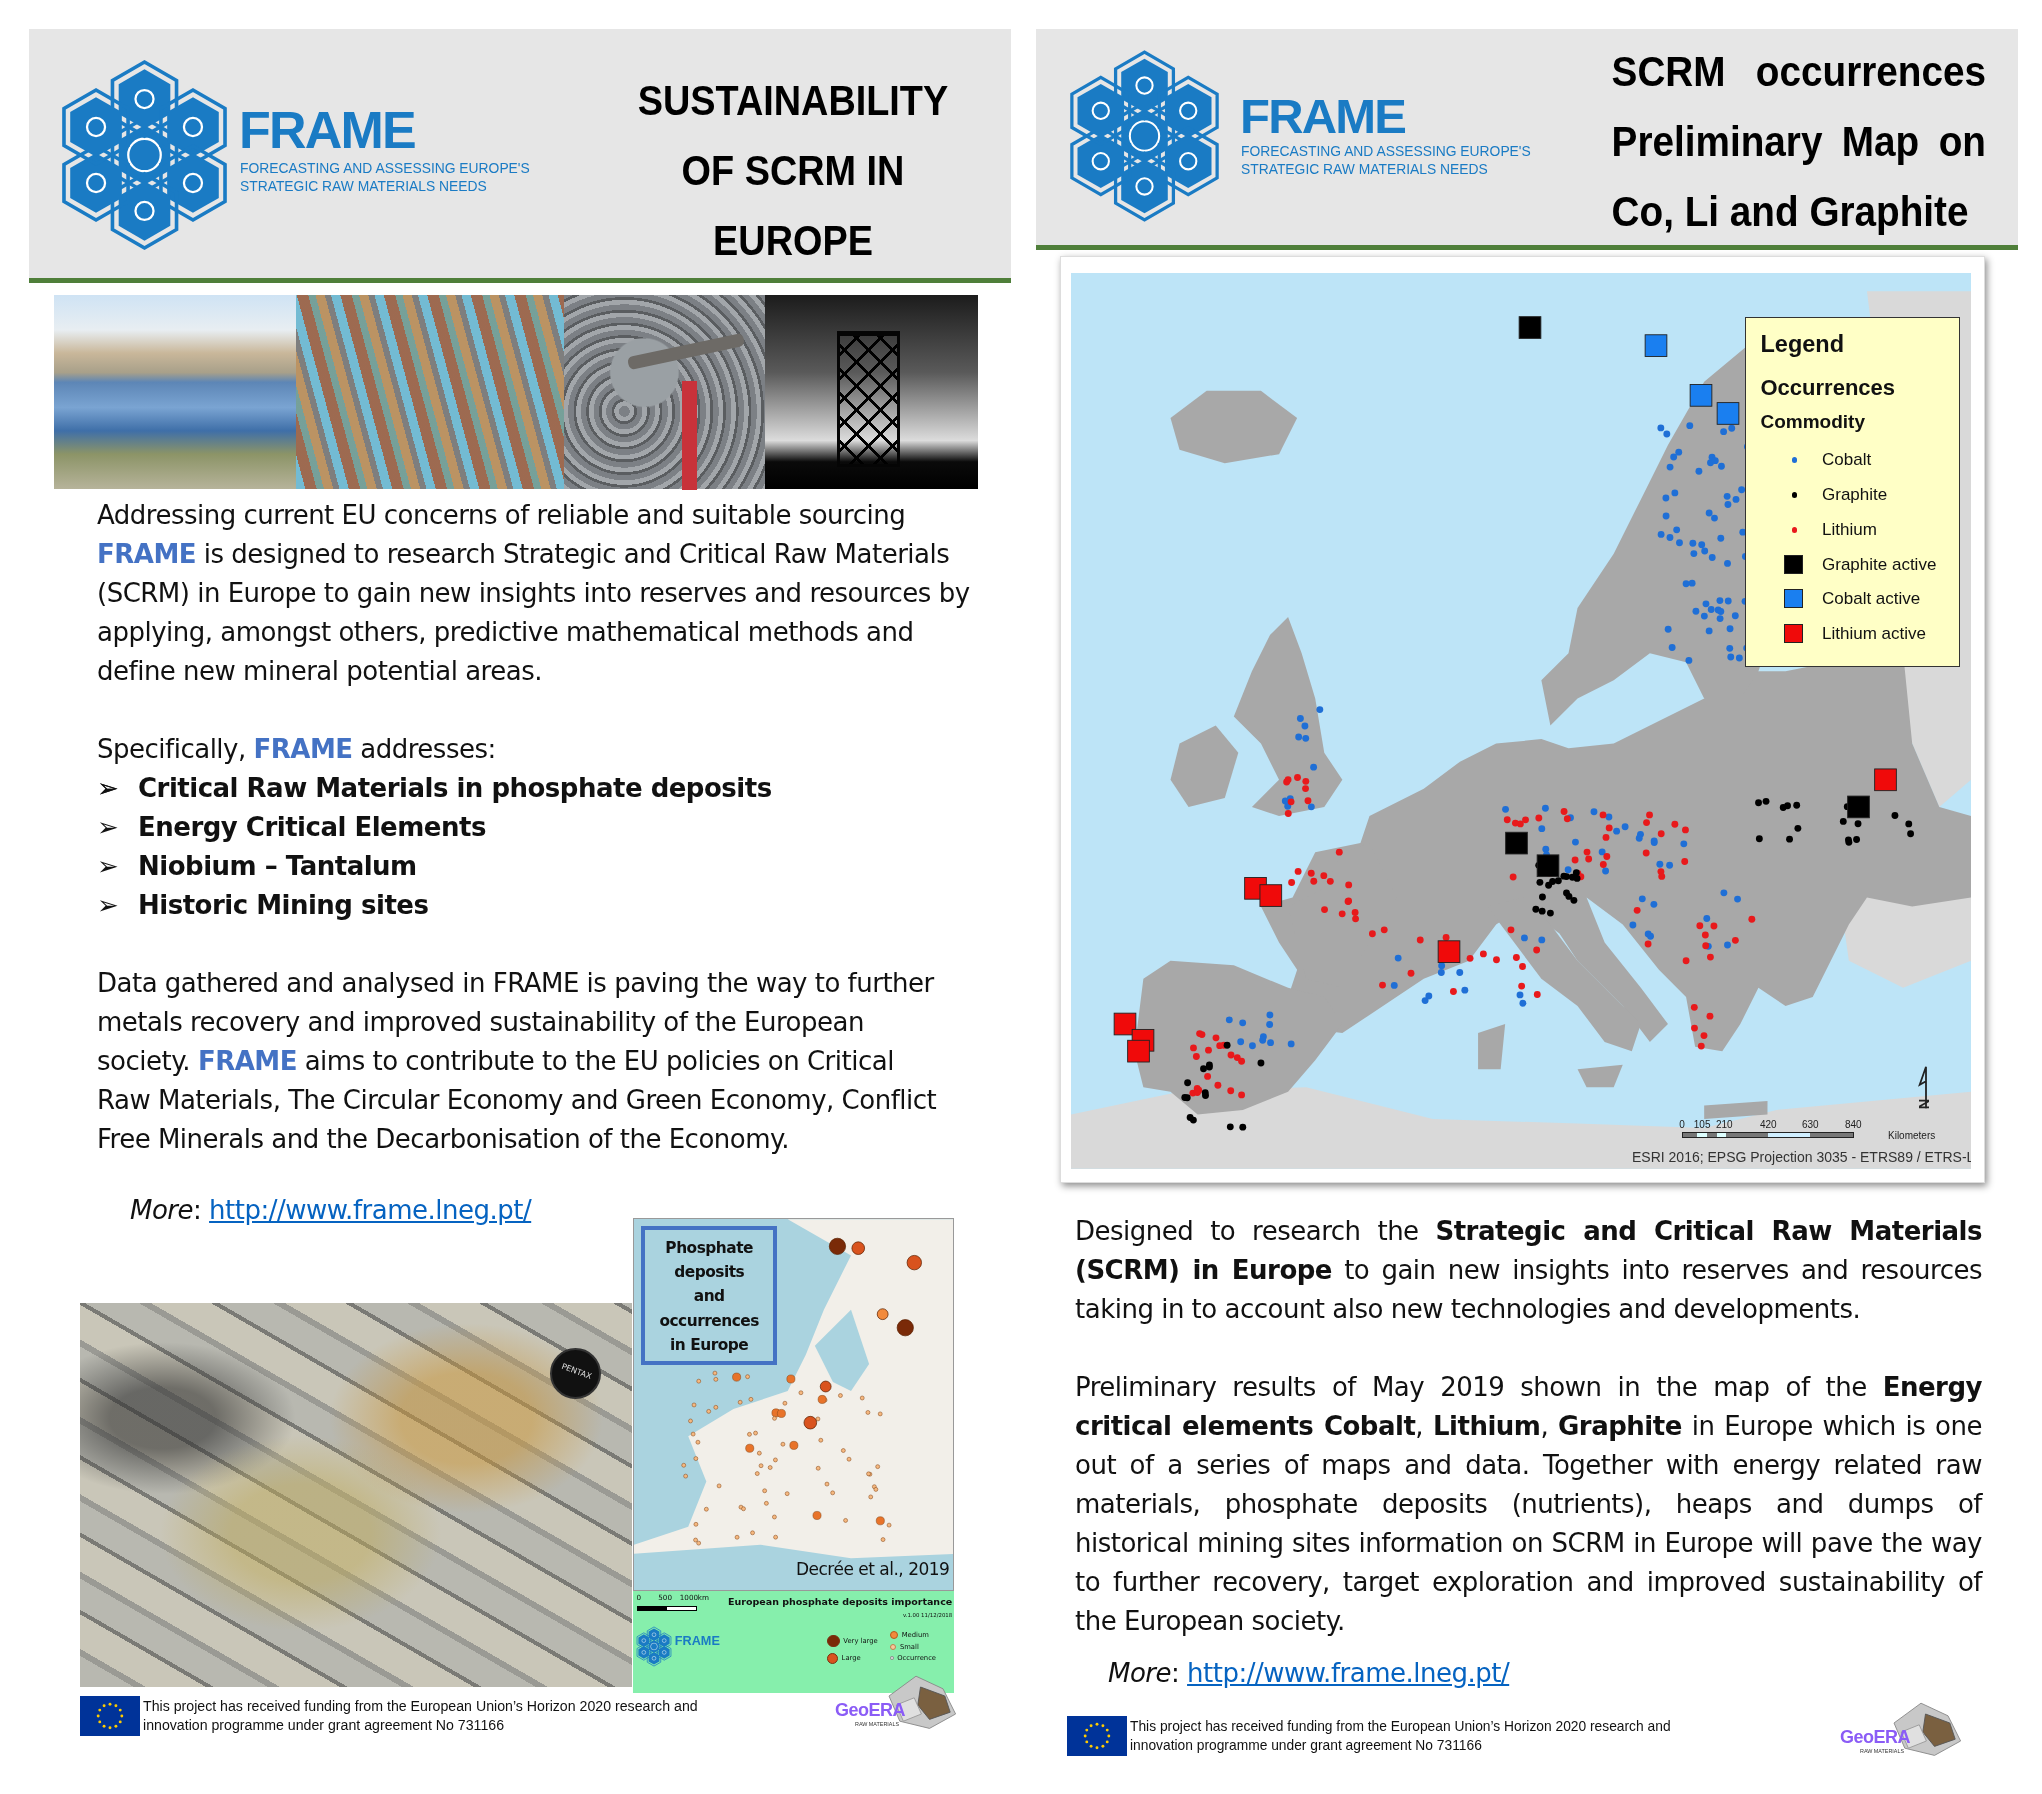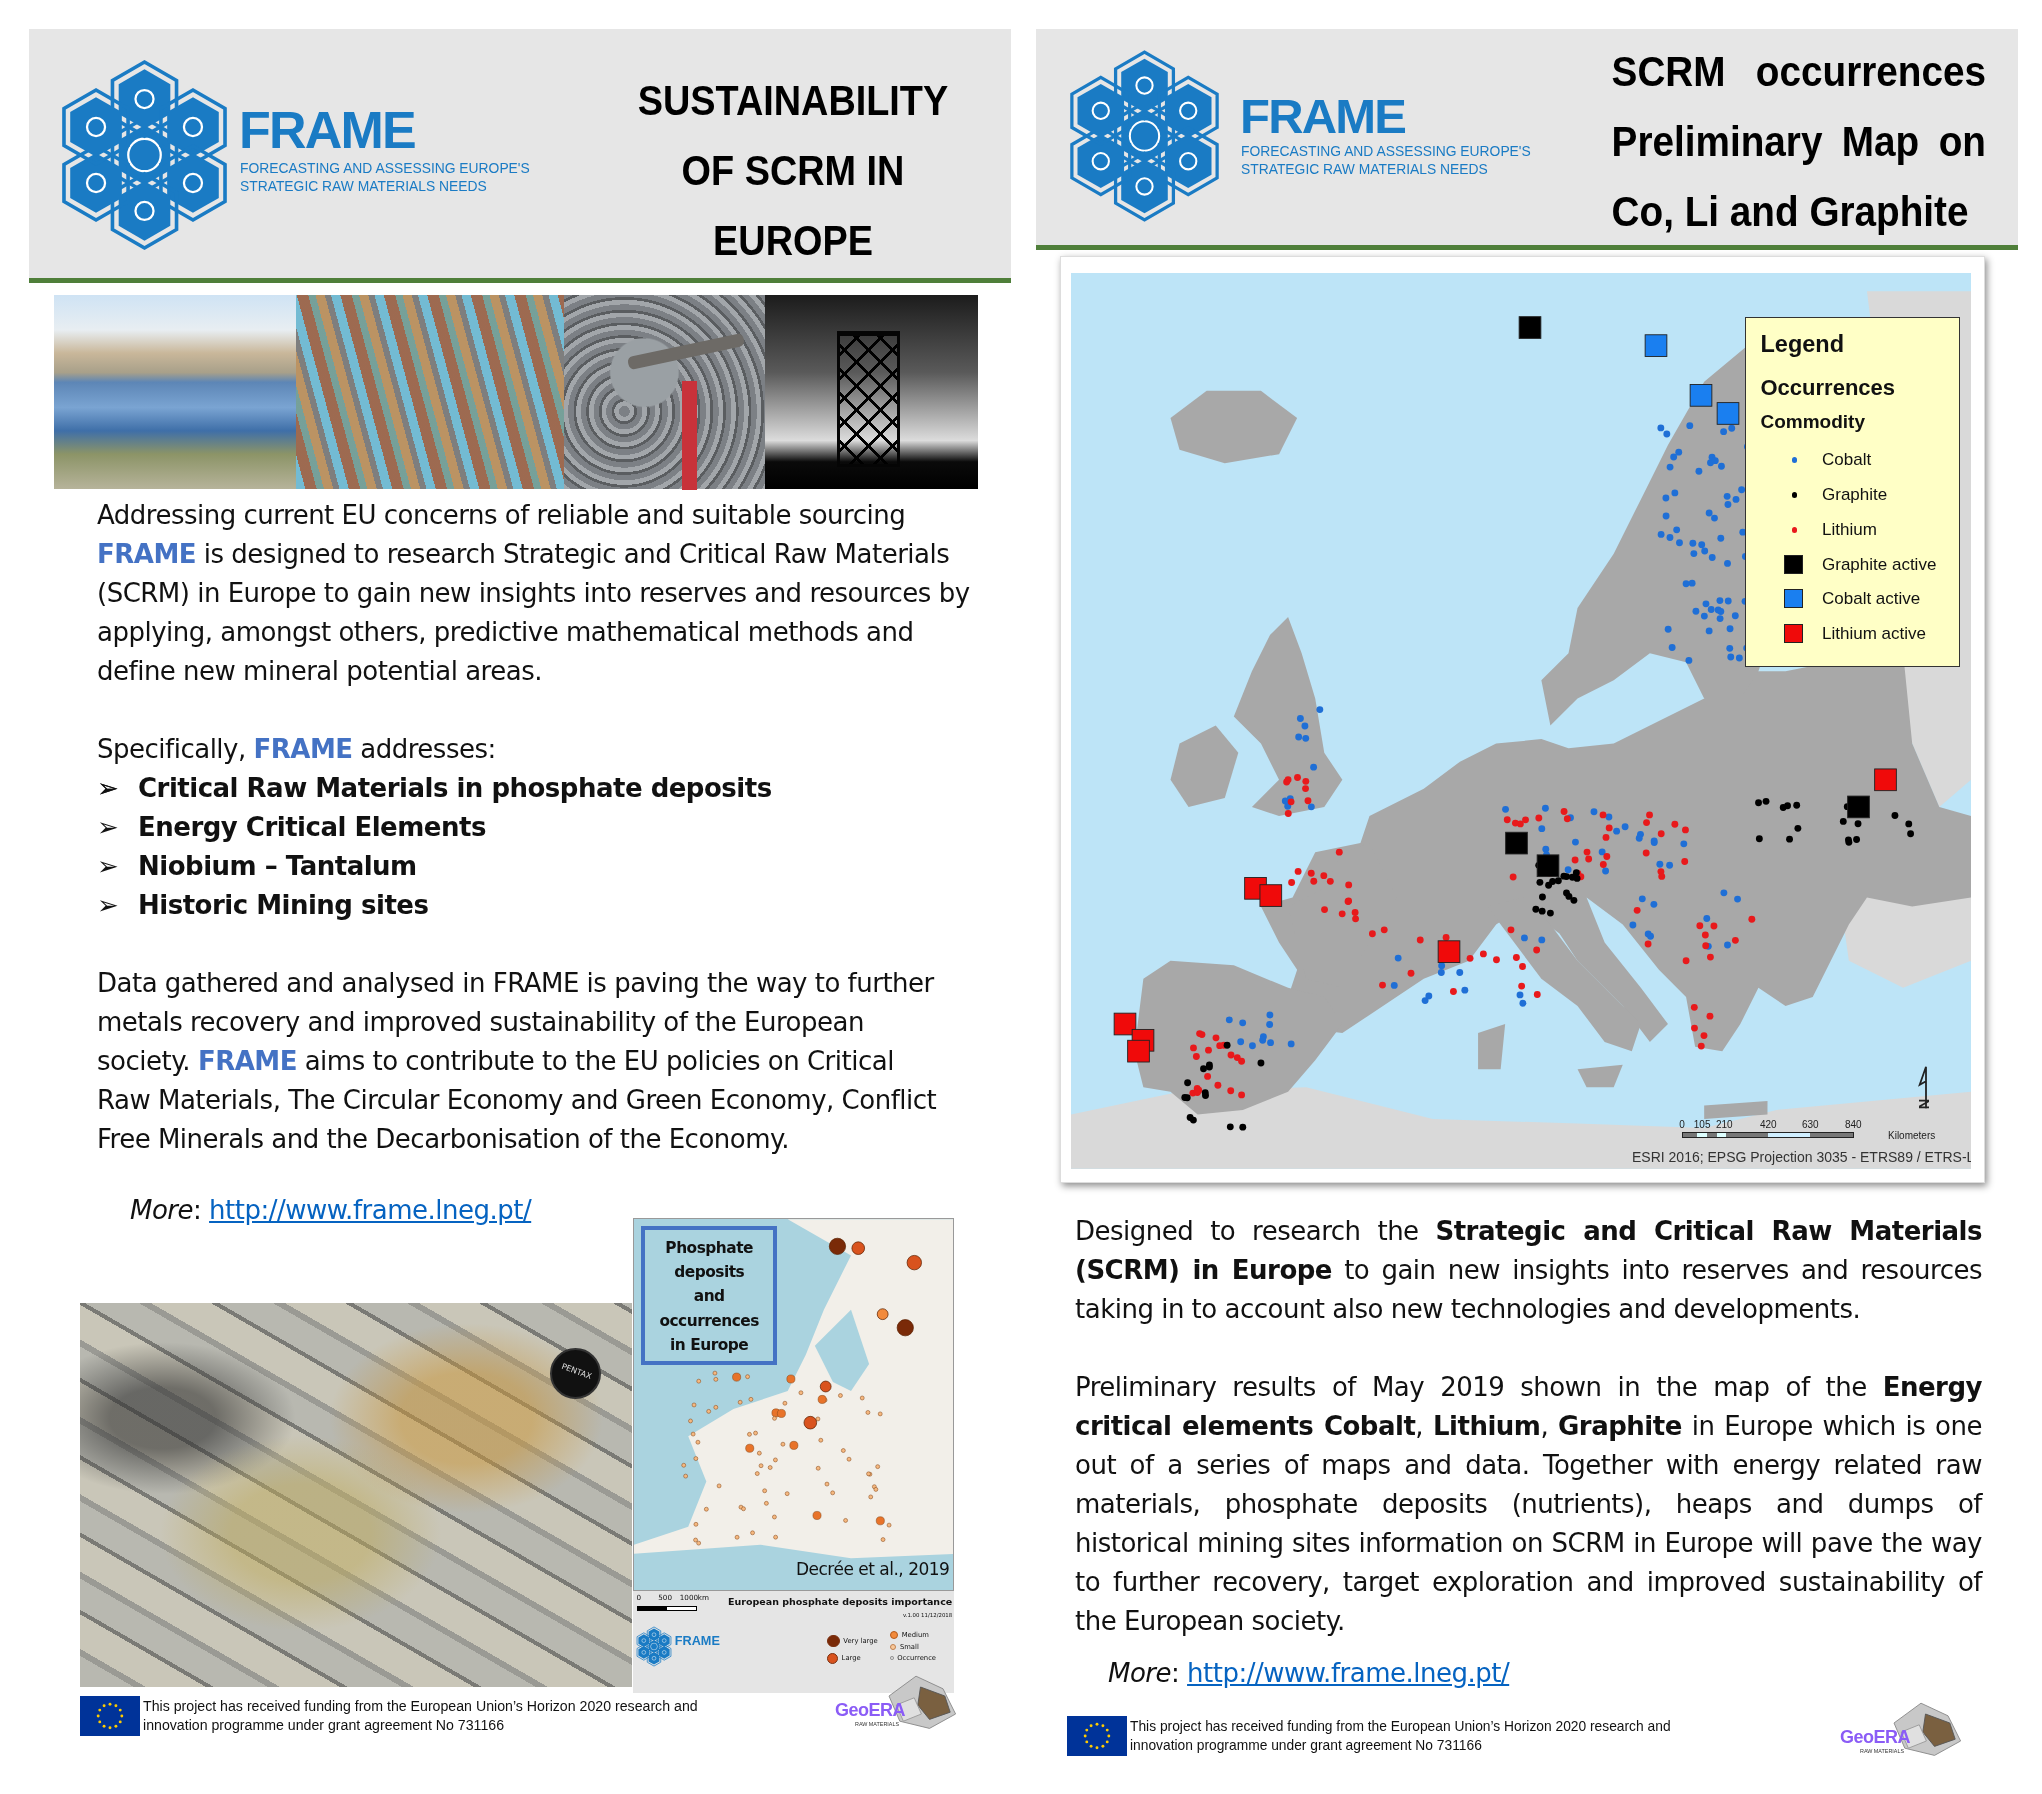--- a/index.html
+++ b/index.html
@@ -53,21 +53,21 @@
     background:
       radial-gradient(ellipse at 70% 30%, rgba(200,150,60,.55) 0 12%, transparent 25%),
       radial-gradient(ellipse at 40% 60%, rgba(190,170,90,.5) 0 15%, transparent 30%),
       radial-gradient(ellipse at 15% 30%, rgba(50,50,50,.6) 0 8%, transparent 20%),
       repeating-linear-gradient(30deg, #b8b8b0 0 27px, #9a9a94 27px 33px, #c9c6b8 33px 63px, #7a7a75 63px 67px),
       #a7a59c; }
   #lens-cap { position: absolute; left: 470px; top: 45px; width: 51px; height: 51px; border-radius: 50%; background: #111; border: 2.7px solid #333; }
   #lens-cap span { position: absolute; left: 9px; top: 16.3px; color: #ddd; font-size: 8.1px; transform: rotate(20deg); }
 
   
-  #phos { left: 633px; top: 1218px; width: 321px; height: 475px; background: #e5e5e5; }
+  #phos { left: 633px; top: 1218px; width: 321px; height: 475px; background: #86efac; }
   #phos-map { position: absolute; left: 0; top: 0; width: 321px; height: 373px; background: #aad3df; border: 0.9px solid #999; overflow: hidden; }
   #phos-map svg { position: absolute; left: 0; top: 0; }
   #phos-box { position: absolute; left: 7.2px; top: 7.2px; width: 136px; height: 139px; border: 4.5px solid #4472c4; background: rgba(170,211,223,.9);
     text-align: center; font-family: "DejaVu Sans", sans-serif; font-size: 15.4px; line-height: 24.4px; font-weight: bold; color: #111; padding-top: 5.4px; letter-spacing: -0.5px; }
   #phos-credit { position: absolute; right: 3.6px; top: 340px; font-size: 17px; color: #111; letter-spacing: -0.5px; }
   #phos-scale { position: absolute; left: 1.8px; top: 375px; font-size: 7.2px; color: #111; }
   #phos-scale .sbar { position: absolute; left: 1.8px; top: 12.7px; width: 60px; height: 5.4px; border: 0.9px solid #000; background: linear-gradient(90deg,#000 50%,#fff 50%); }
   #phos-scale .lbls span { position: absolute; top: 0; white-space: nowrap; }
   #phos-title { position: absolute; right: 1.8px; top: 378px; font-size: 9.5px; font-weight: bold; white-space: nowrap; }
   #phos-version { position: absolute; right: 1.8px; top: 394px; font-size: 5.4px; }

